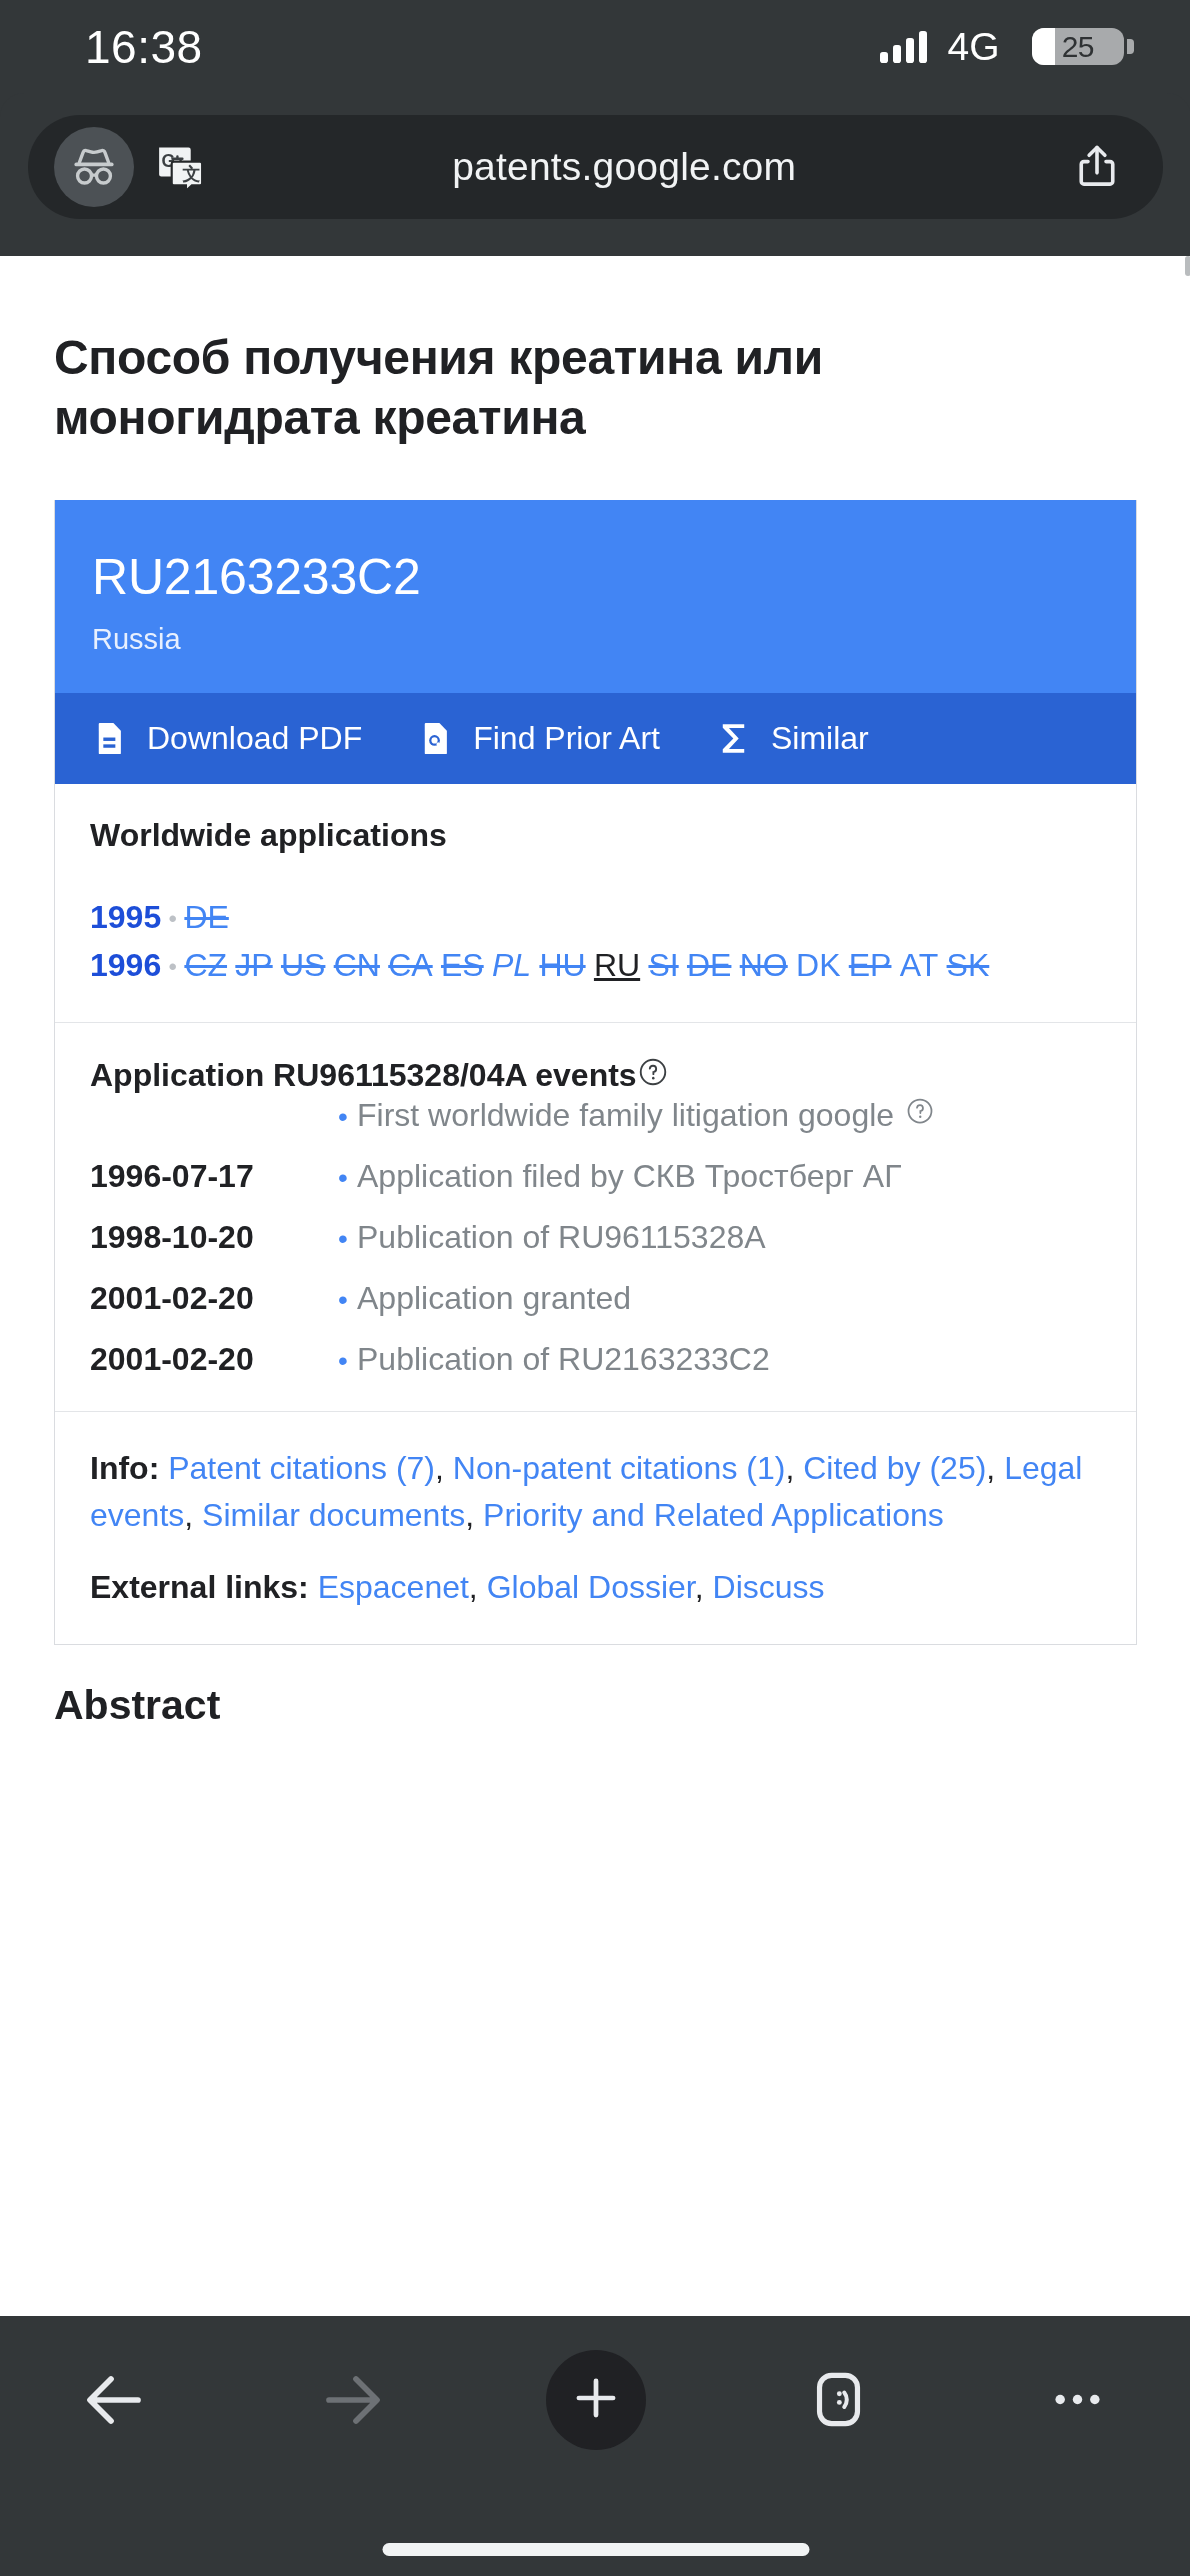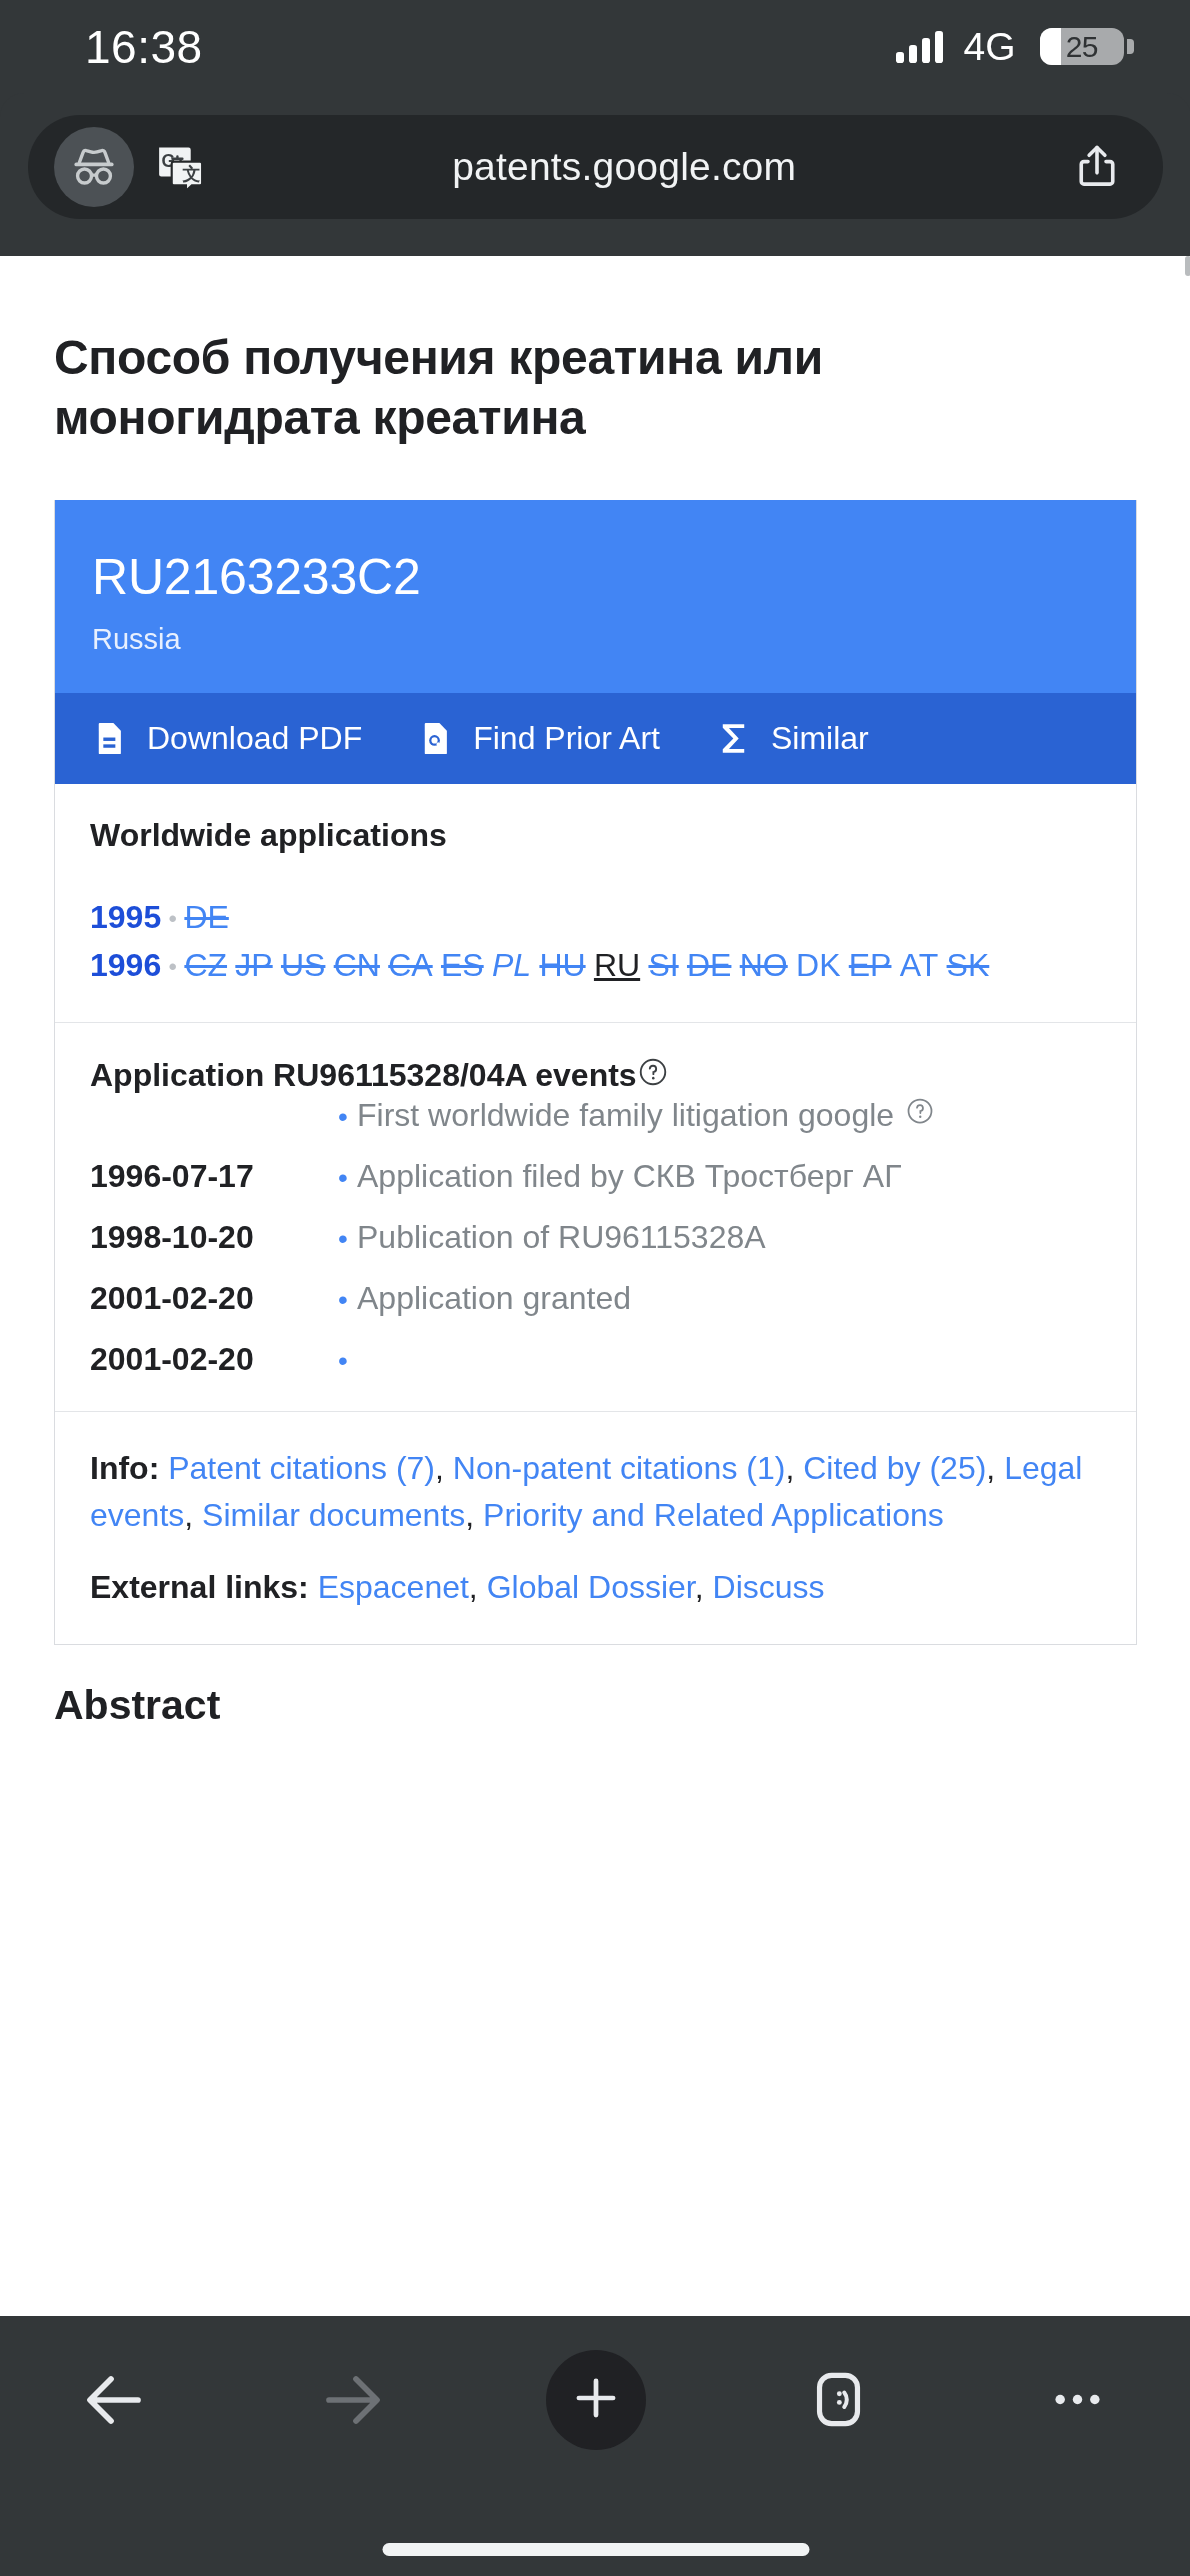--- a/index.html
+++ b/index.html
@@ -21,23 +21,23 @@
   .sb-right { display: flex; align-items: center; gap: 15px; }
   .signal { display: flex; align-items: flex-end; gap: 4.6px; height: 33px; }
   .signal i { display: block; width: 8.3px; background: #fff; border-radius: 2.8px; }
   .signal i:nth-child(1) { height: 11px; }
   .signal i:nth-child(2) { height: 17.6px; }
   .signal i:nth-child(3) { height: 25px; }
   .signal i:nth-child(4) { height: 32px; }
   .sb-net { color: #fff; font-size: 39px; font-weight: 400; margin-left: 5.6px; }
   .battery { position: relative; display: flex; align-items: center; margin-left: 9.3px; }
   .batt-body {
-    width: 84px; height: 37px; border-radius: 12px;
+    width: 92px; height: 37px; border-radius: 12px;
     background: #a8aaac; position: relative; overflow: hidden;
-    display: flex; align-items: center; justify-content: center;
+    display: flex; align-items: center; justify-content: center; margin-left: 8px;
   }
   .batt-fill { position: absolute; left: 0; top: 0; bottom: 0; width: 25%; background: #fff; }
   .batt-num { position: relative; color: #2f3234; font-size: 30px; font-weight: 500; letter-spacing: -0.5px; }
   .batt-tip {
     width: 7.4px; height: 15px; background: #a8aaac; margin-left: 2.8px;
     border-radius: 0 3.7px 3.7px 0;
   }
 
   
   .topbar {
@@ -290,20 +290,21 @@
                 <span class="ev-text">Publication of RU96115328A</span>
               </div>
               <div class="ev">
                 <span class="ev-date">2001-02-20</span>
                 <span class="ev-bullet">•</span>
                 <span class="ev-text">Application granted</span>
               </div>
               <div class="ev">
                 <span class="ev-date">2001-02-20</span>
                 <span class="ev-bullet">•</span>
+                <span class="ev-text">Publication of RU2163233C2</span>
               </div>
             </div>
         </div>
 
         <div class="sec">
           <div class="info-body">
             <span class="meta-label">Info:</span>
             <span id="info-links"> <a class="lnk">Patent citations (7)</a>, <a class="lnk">Non-patent citations (1)</a>, <a class="lnk">Cited by (25)</a>, <a class="lnk">Legal events</a>, <a class="lnk">Similar documents</a>, <a class="lnk">Priority and Related Applications</a></span>
           </div>
           <div class="ext-line">

